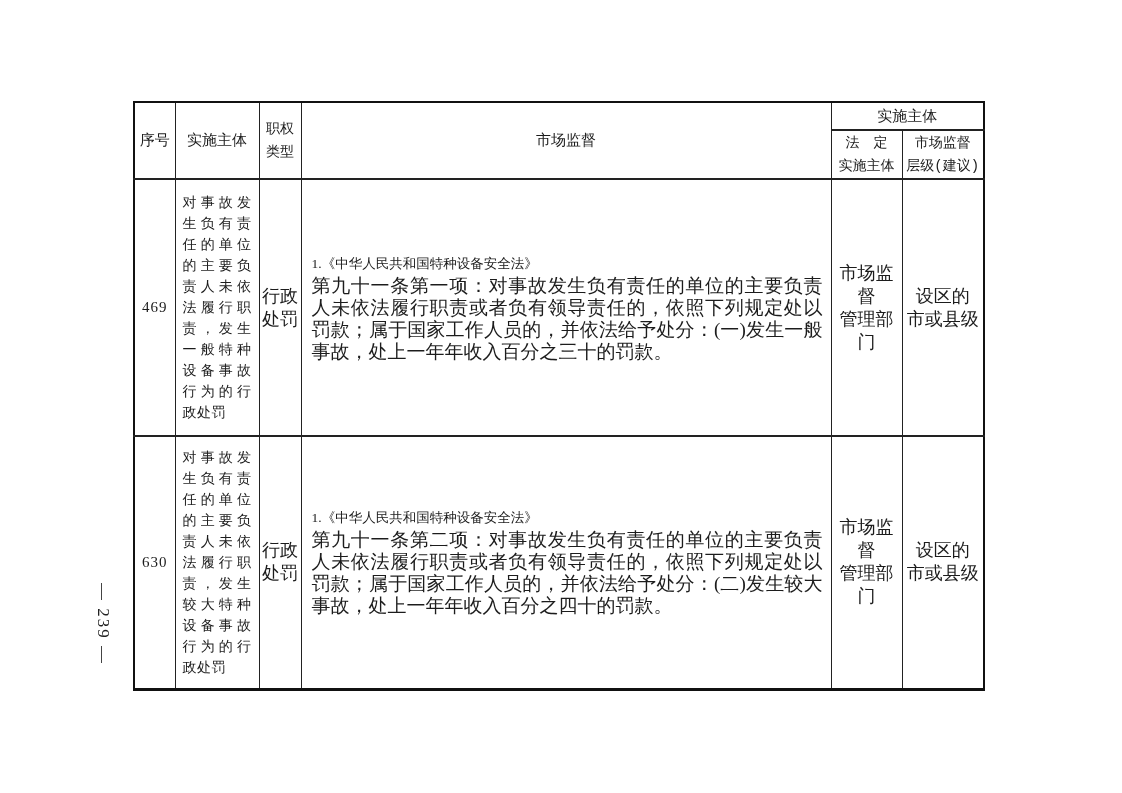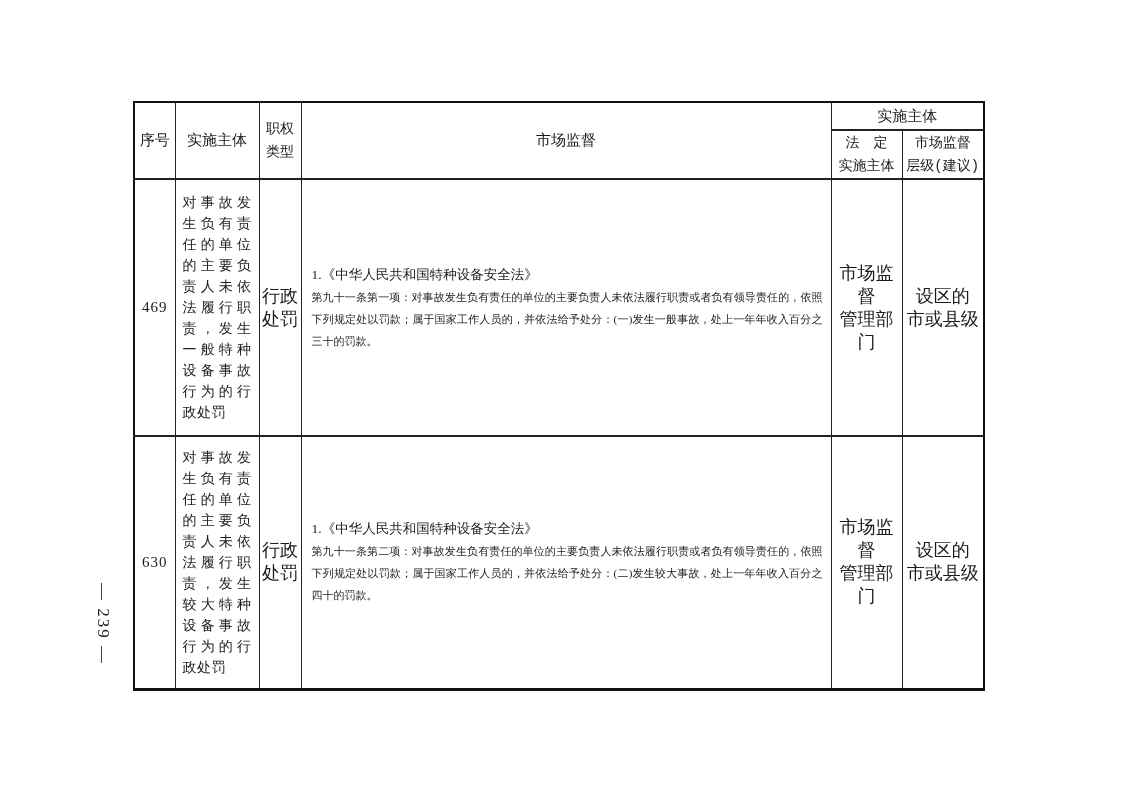--- a/index.html
+++ b/index.html
@@ -80,21 +80,21 @@
     padding: 0 8px 0 10px;
     vertical-align: middle;
     margin-left: 20px;
   }
   td.c-basis .law {
     font-size: 13.5px;
     line-height: 22px;
     text-align: left;
   }
   td.c-basis .clause {
-    font-size: 11px;
+    font-size: 19px;
     line-height: 22px;
     text-align: justify;
     text-justify: inter-character;
   }
 
   thead th .line { font-size: 14px; line-height: 23px; font-family: Liberation Mono, monospace; }
   th.h-group { height: 28px; }
 </style>
 </head>
 <body>

